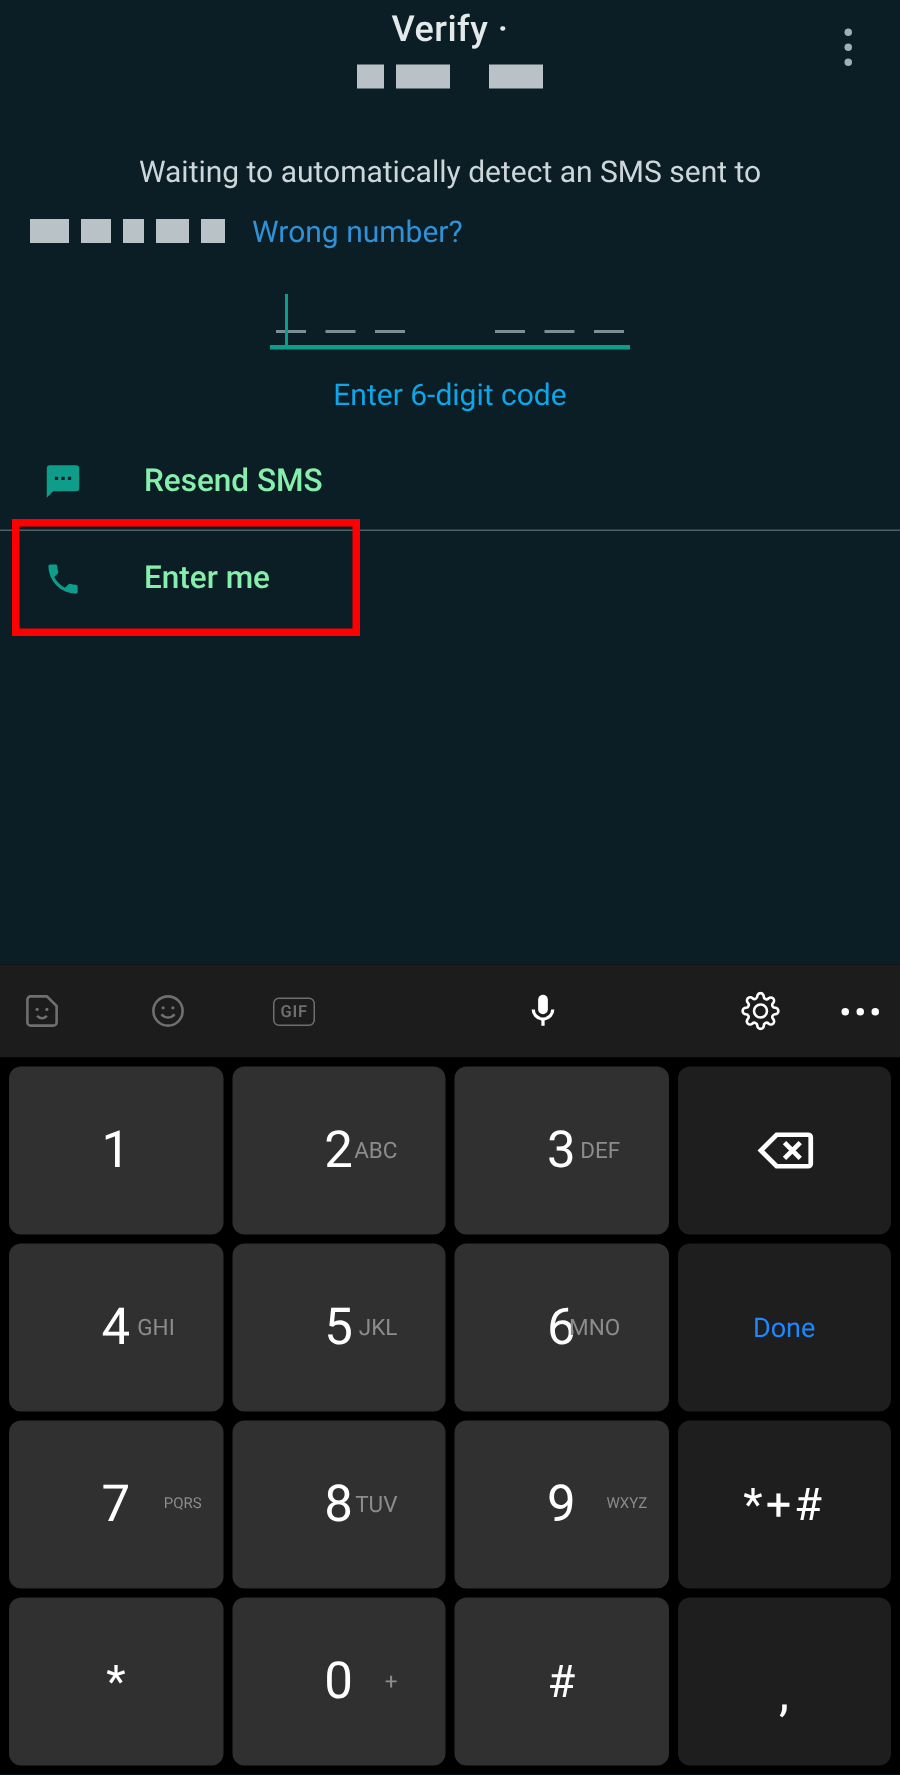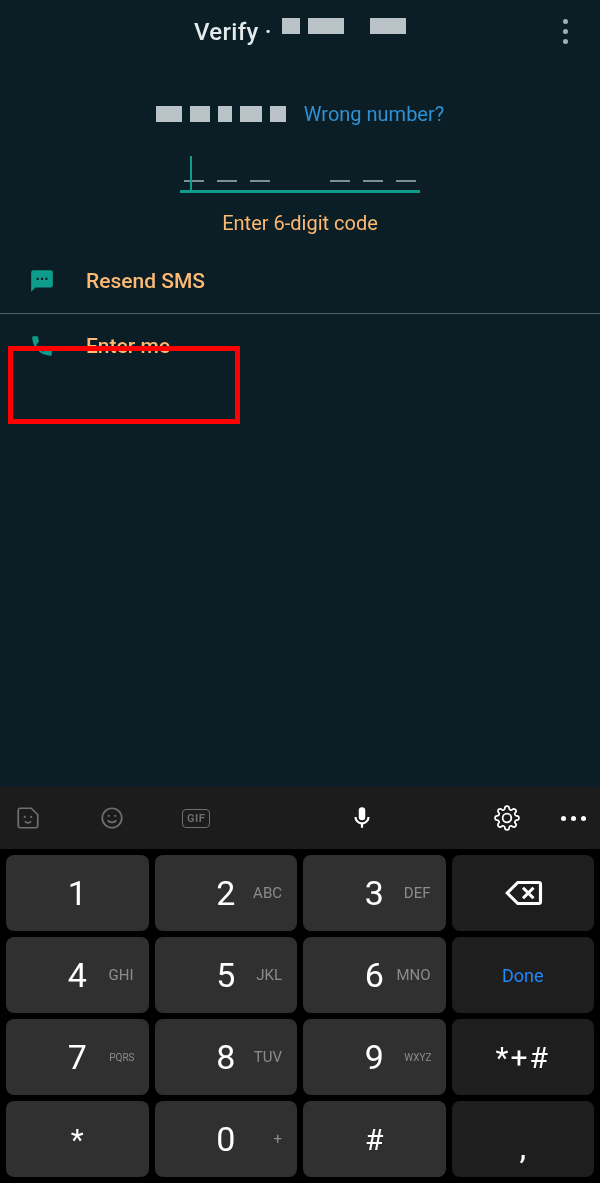--- a/index.html
+++ b/index.html
@@ -11,21 +11,21 @@
     overflow:hidden;
     position:relative;
   }
   
   .header{
     display:flex;align-items:center;justify-content:center;
     height:64px;position:relative;
   }
   .title{
     color:#e4eaec;font-size:24px;font-weight:500;letter-spacing:.3px;
-    display:flex;align-items:flex-start;gap:10px;
+    display:flex;align-items:center;gap:10px;flex-direction:column;
   }
   .redact{display:inline-flex;gap:8px;align-items:center}
   .redact span{display:inline-block;height:16px;background:#b9c3c7}
   .more-btn{
     position:absolute;right:18px;top:14px;width:34px;height:34px;
     display:flex;flex-direction:column;align-items:center;justify-content:center;gap:5px;
   }
   .more-btn i{width:5px;height:5px;border-radius:50%;background:#9fb0b6;display:block}
   
   .waiting{
@@ -41,36 +41,36 @@
   }
   .cursor{
     position:absolute;left:10px;top:4px;width:2px;height:34px;background:#0f9d8b;
   }
   .dashes{
     font-family:monospace;font-size:22px;letter-spacing:4px;color:#7d8e94;
     display:flex;justify-content:space-between;padding:0 4px;
   }
   .dashes .grp{display:flex;gap:13px}
   .dashes .grp span{display:inline-block;width:20px;border-top:2px solid #7d8e94;margin-top:18px}
-  .hint{text-align:center;color:#fdba74;font-size:20px;margin-top:18px}
+  .hint{text-align:center;color:#0ea5e9;font-size:20px;margin-top:18px}
   
   .row{
-    display:flex;align-items:center;gap:30px;
-    padding:18px 28px;font-size:21px;font-weight:500;color:#fdba74;
+    display:flex;align-items:center;gap:40px;
+    padding:18px 28px;font-size:21px;font-weight:500;color:#86efac;
   }
   .row .ico{width:28px;height:28px;display:flex;align-items:center;justify-content:center}
   .row svg{fill:#0f9d8b}
   .divider{height:1px;background:#506167;margin:0}
   .callme-box{
     position:absolute;left:8px;top:346px;width:232px;height:78px;
     border:5px solid #ff0000;pointer-events:none;box-sizing:border-box;
   }
   
   .kbd{
-    position:absolute;left:0;right:0;bottom:0;height:396px;
+    position:absolute;left:0;right:0;bottom:0;height:540px;
     background:#000;color:#fff;
   }
   .kbd-top{
     height:62px;display:flex;align-items:center;justify-content:space-between;
     padding:0 14px;background:#1c1c1c;
   }
   .kbd-top .left,.kbd-top .right{display:flex;align-items:center;gap:40px}
   .kbd-top .left{gap:56px}
   .ticon{width:28px;height:28px;display:flex;align-items:center;justify-content:center}
   .ticon svg{width:26px;height:26px}
@@ -83,21 +83,21 @@
   .keys{
     display:grid;grid-template-columns:repeat(4,1fr);grid-template-rows:repeat(4,1fr);
     gap:6px;padding:6px;height:calc(100% - 62px);box-sizing:border-box;background:#000;
   }
   .key{
     background:#303030;border-radius:8px;display:flex;align-items:center;justify-content:center;
     position:relative;
   }
   .key.dark{background:#1e1e1e}
   .key .num{color:#fff;font-size:34px;font-weight:400}
-  .key .sub{color:#8c8c8c;font-size:15px;position:absolute;right:15px;top:50%;transform:translateY(-50%)}
+  .key .sub{color:#8c8c8c;font-size:15px;position:absolute;right:32px;top:50%;transform:translateY(-50%)}
   .key.wide-sub .sub{right:14px;font-size:10px}
   .done{color:#1e88ff;font-size:18px;font-weight:400}
   .sym{color:#fff;font-size:30px}
 </style>
 </head>
 <body>
 
 <div class="header">
   <div class="title">
     <span>Verify ·</span>
@@ -109,21 +109,22 @@
     </span>
   </div>
   <div class="more-btn">
     <i></i>
       <i></i>
       <i></i>
   </div>
 </div>
 
 <div class="waiting">
-  <div style="display:flex;align-items:center;justify-content:center;margin-top:20px">
+  <div>Waiting to automatically detect an SMS sent to</div>
+  <div style="display:flex;align-items:center;justify-content:flex-start;margin-top:8px">
     <span class="redact">
       <span style="width:26px"></span>
         <span style="width:20px"></span>
         <span style="width:14px"></span>
       <span style="width:22px"></span>
         <span style="width:16px"></span>
     </span>
     <span class="wrong">Wrong number?</span>
   </div>
 </div>

